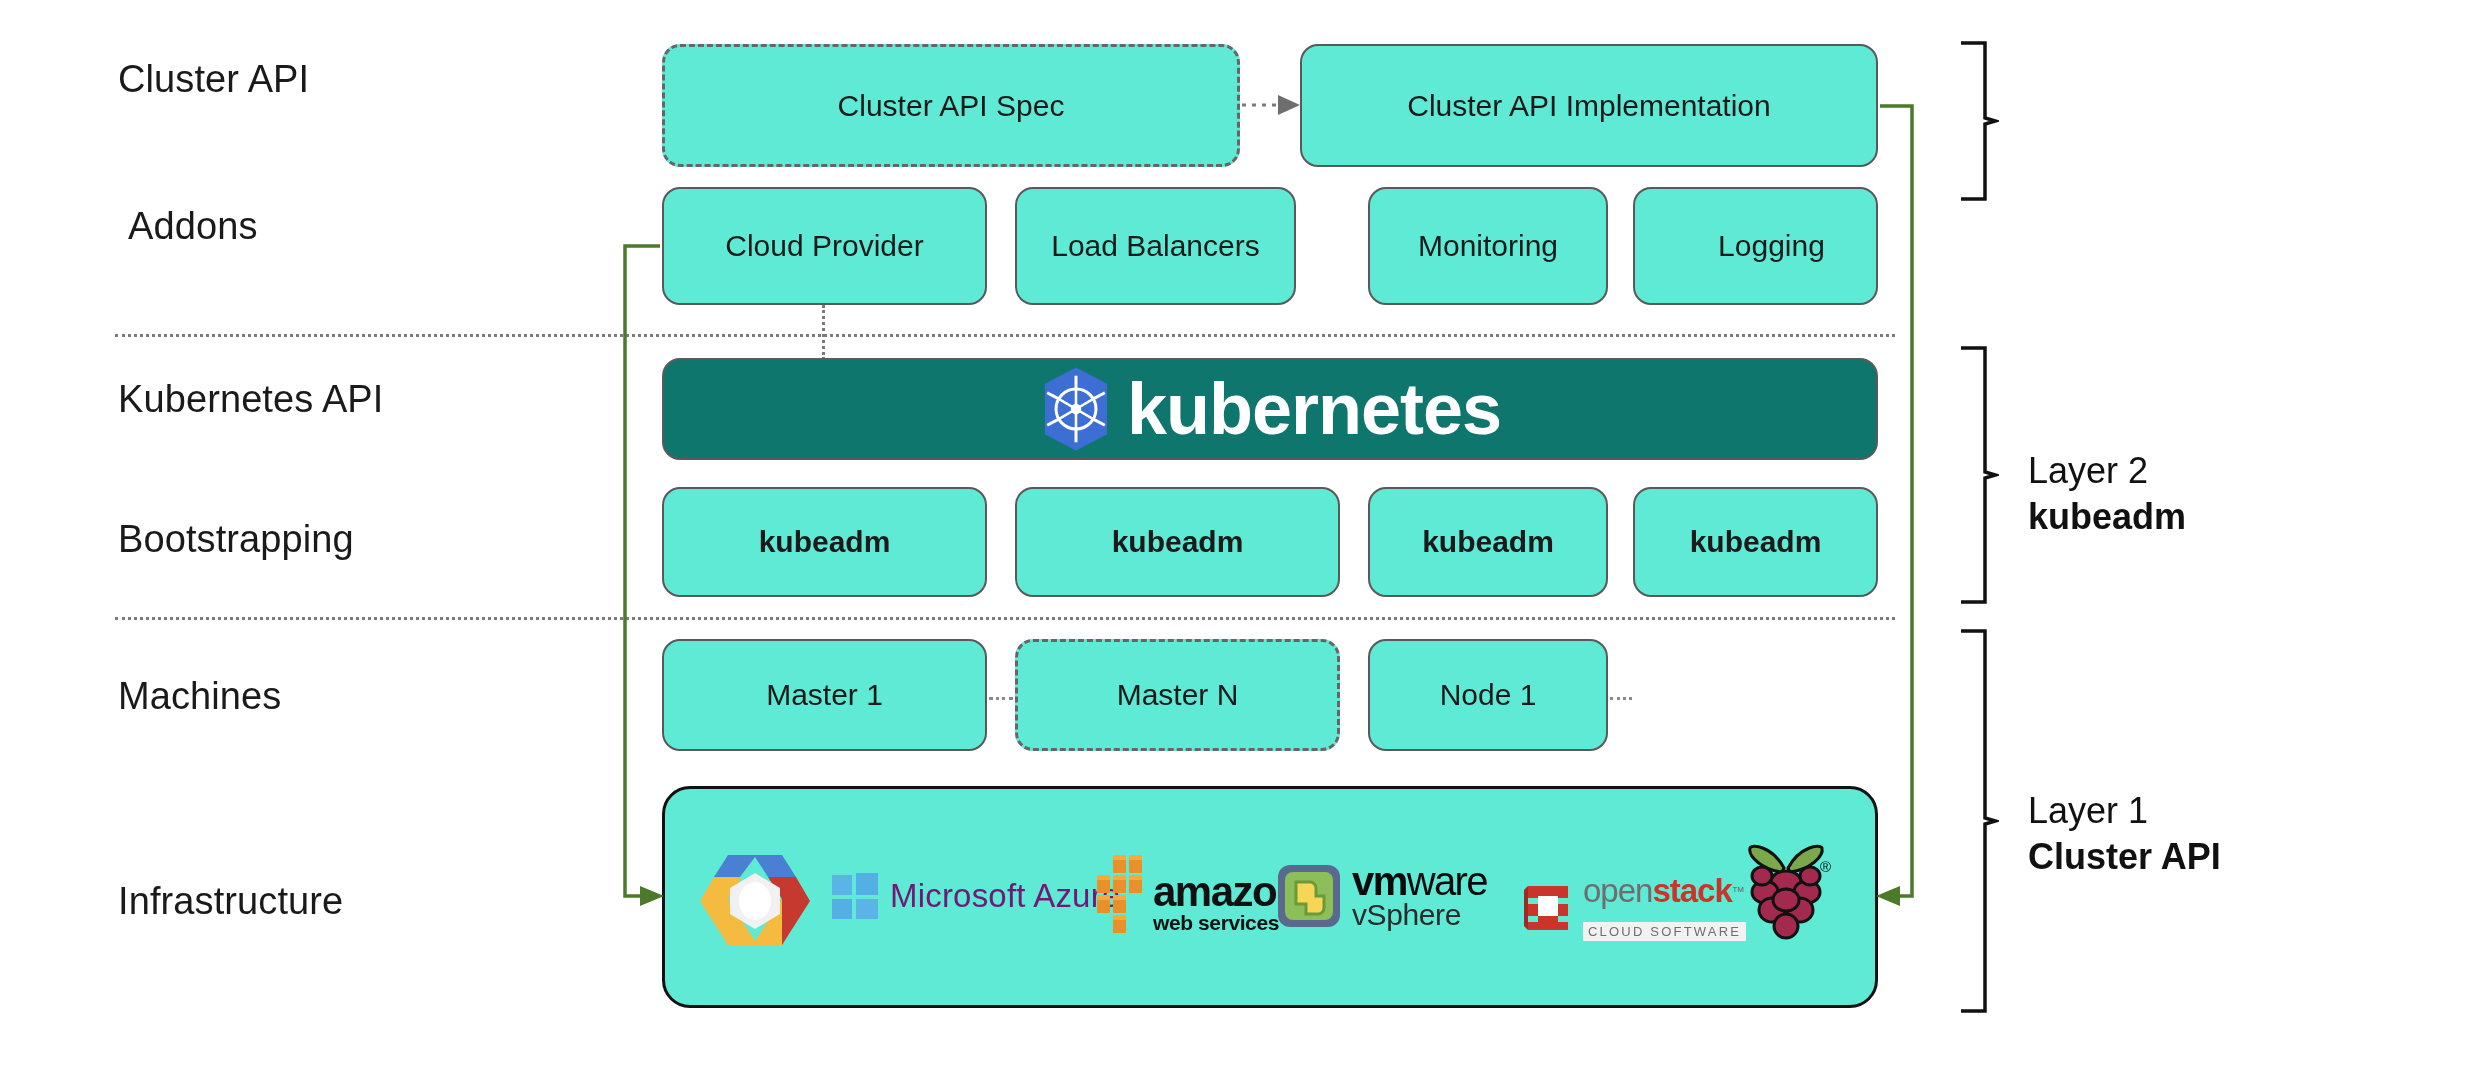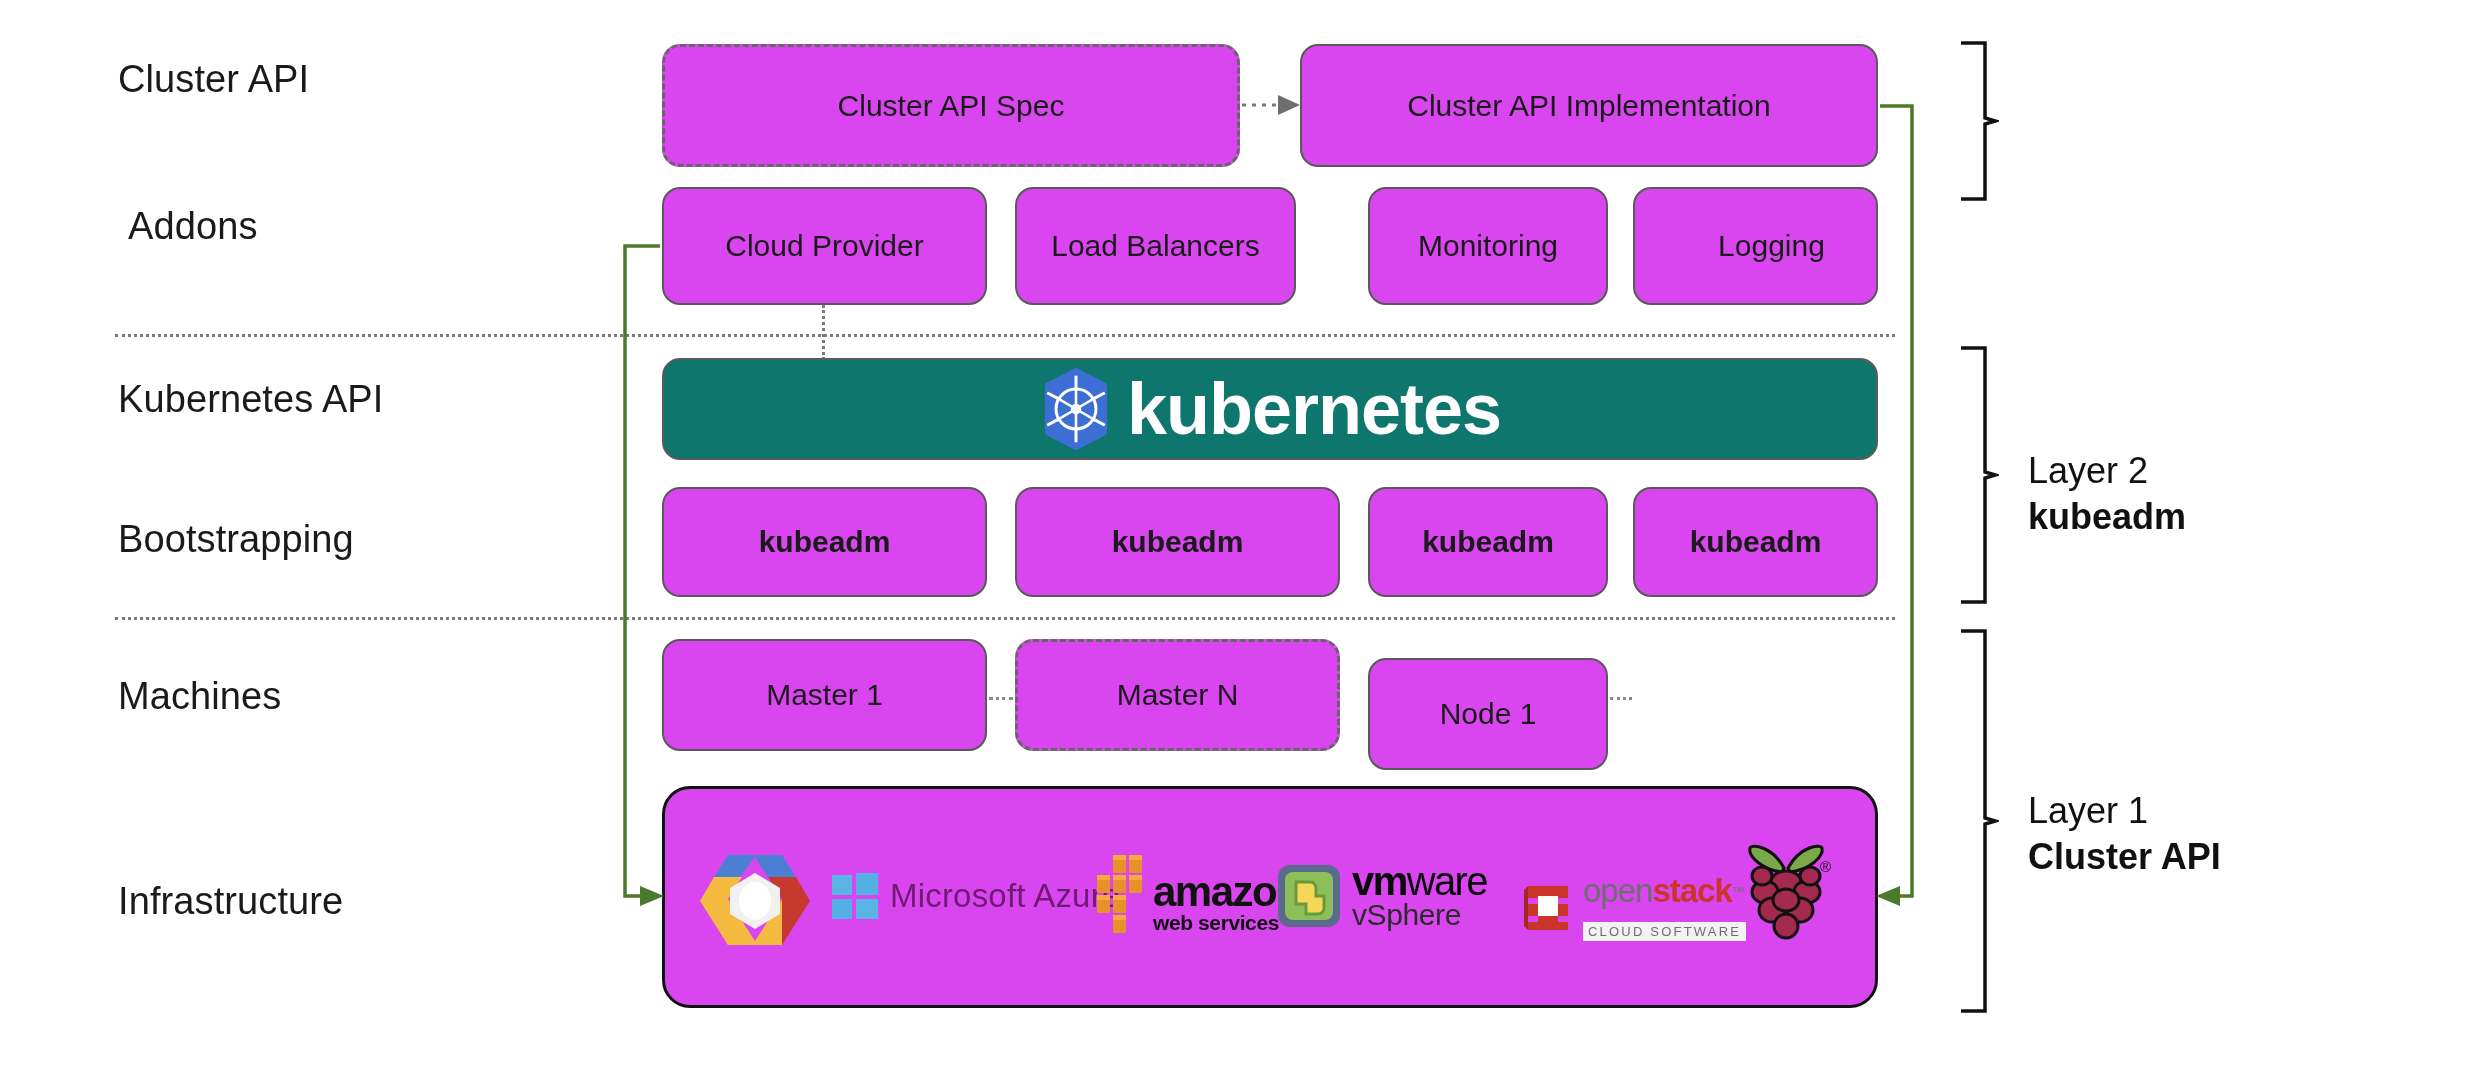--- a/index.html
+++ b/index.html
@@ -17,21 +17,21 @@
     font-size: 38px;
     color: #1a1a1a;
     white-space: nowrap;
     letter-spacing: .1px;
     line-height: 1;
   }
 
   
   .box {
     position: absolute;
-    background: #d946ef;
+    background: #5eead4;
     border: 2.5px solid #595959;
     border-radius: 18px;
     display: flex;
     align-items: center;
     justify-content: center;
     font-size: 30px;
     color: #1a1a1a;
     text-align: center;
     white-space: nowrap;
   }
@@ -171,21 +171,21 @@
   </div>
 
   <div class="box bold" style="left:662px; top:487px; width:325px; height:110px;">kubeadm</div>
   <div class="box bold" style="left:1015px; top:487px; width:325px; height:110px;">kubeadm</div>
   <div class="box bold" style="left:1368px; top:487px; width:240px; height:110px;">kubeadm</div>
   <div class="box bold" style="left:1633px; top:487px; width:245px; height:110px;">kubeadm</div>
 
   <div class="box" style="left:662px; top:639px; width:325px; height:112px;">Master 1</div>
   <div class="ellipsis-dots" style="left:989px; top:697px; width:24px;"></div>
   <div class="box dashed" style="left:1015px; top:639px; width:325px; height:112px;">Master N</div>
-  <div class="box" style="left:1368px; top:658px; width:240px; height:112px;">Node 1</div>
+  <div class="box" style="left:1368px; top:639px; width:240px; height:112px;">Node 1</div>
   <div class="ellipsis-dots" style="left:1610px; top:697px; width:22px;"></div>
 
   <div class="box thick" style="left:662px; top:786px; width:1216px; height:222px;"></div>
 
   <div class="logo" style="left:700px; top:849px; width:110px; height:100px;">
     <svg width="110" height="100" viewBox="0 0 110 100">
       <polygon points="28,6 82,6 96,28 68,28 55,8 40,28 14,28" fill="#4a7fd4"></polygon>
       <polygon points="96,28 110,52 82,96 68,72 82,50 68,28" fill="#c5392f"></polygon>
       <polygon points="82,96 28,96 14,72 42,72 55,92 68,72 82,50" fill="#f5bb41"></polygon>
       <polygon points="14,28 0,52 28,96 42,72 28,50 42,28" fill="#f5bb41" opacity="0"></polygon>

